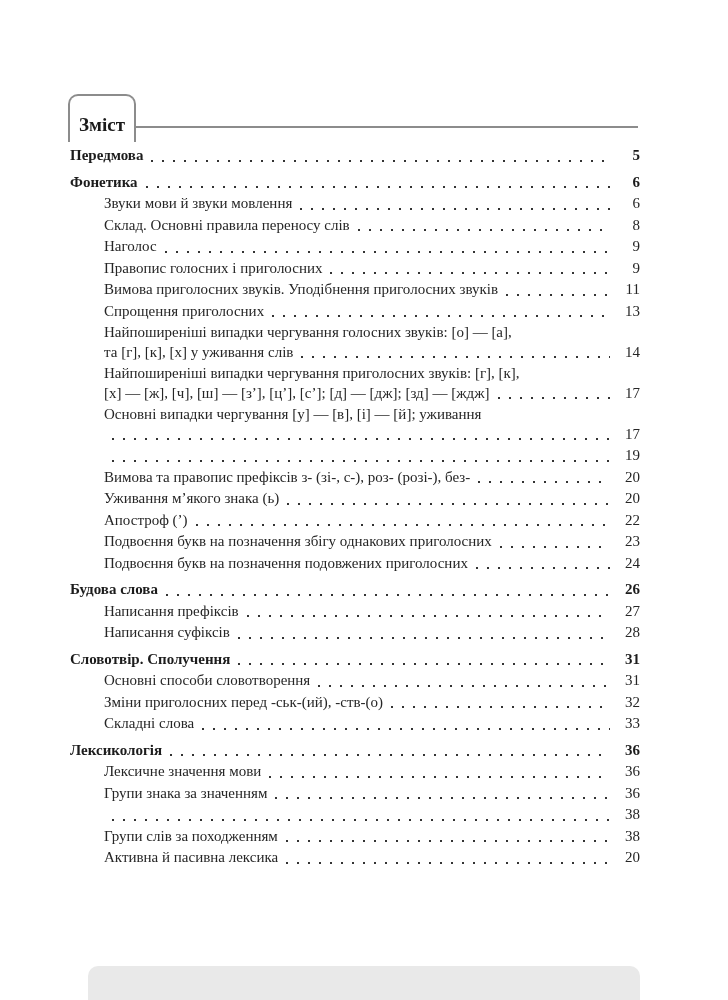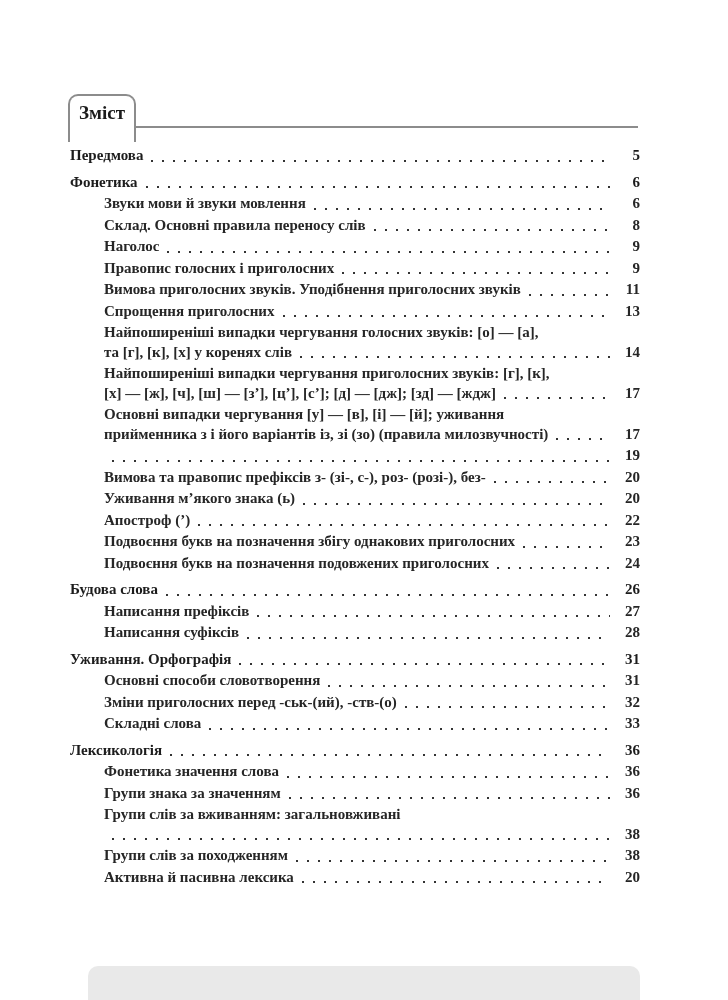--- a/index.html
+++ b/index.html
@@ -23,39 +23,39 @@
   }
   .contents-tab {
     position: absolute;
     left: 68px; top: 94px;
     height: 48px;
     box-sizing: border-box;
     border: 2px solid #8c8c8c;
     border-bottom: none;
     border-radius: 10px 10px 0 0;
     background: #ffffff;
-    padding: 3px 9px 0 9px;
+    padding: 15px 9px 0 9px;
     font-size: 19px;
     font-weight: bold;
     color: #1b1b1b;
     line-height: 28px;
   }
   
   .toc {
     position: absolute;
     left: 70px; top: 146px;
     width: 570px;
     font-size: 15px;
     line-height: 19.5px;
     color: #262626;
   }
   .entry { margin-bottom: 2px; }
   .entry.head { font-weight: bold; margin-top: 7px; color: #1c1c1c; }
   .toc .entry:first-child { margin-top: 0; }
-  .entry.sub { padding-left: 34px; font-weight: bold; }
+  .entry.sub { padding-left: 34px; }
   .line { display: flex; white-space: nowrap; }
   .txt { flex: 0 0 auto; text-align: center; }
   .leader {
     flex: 1 1 auto;
     min-width: 10px;
     height: 4px;
     align-self: flex-end;
     margin: 0 4px 3px 7px;
     background-image: radial-gradient(circle at 2px 2px, #333333 1.15px, rgba(0,0,0,0) 1.5px);
     background-size: 11px 4px;
@@ -138,41 +138,40 @@
           <span class="txt">Спрощення приголосних</span>
           <span class="leader"></span>
           <span class="page">13</span>
         </div>
       </div>
       <div class="entry sub">
         <div class="line">
           <span class="txt">Найпоширеніші випадки чергування голосних звуків: [о] — [а],</span>
         </div>
         <div class="line">
-          <span class="txt">та [г], [к], [х] у коренях слів</span>
+          <span class="txt">та [г], [к], [х] у уживання слів</span>
           <span class="leader"></span>
           <span class="page">14</span>
         </div>
       </div>
       <div class="entry sub">
         <div class="line">
           <span class="txt">Найпоширеніші випадки чергування приголосних звуків: [г], [к],</span>
         </div>
         <div class="line">
           <span class="txt">[х] — [ж], [ч], [ш] — [з’], [ц’], [с’]; [д] — [дж]; [зд] — [ждж]</span>
           <span class="leader"></span>
           <span class="page">17</span>
         </div>
       </div>
       <div class="entry sub">
         <div class="line">
           <span class="txt">Основні випадки чергування [у] — [в], [і] — [й]; уживання</span>
         </div>
         <div class="line">
-          <span class="txt">прийменника з і його варіантів із, зі (зо) (правила милозвучності)</span>
           <span class="leader"></span>
           <span class="page">17</span>
         </div>
       </div>
       <div class="entry sub">
         <div class="line">
           <span class="leader"></span>
           <span class="page">19</span>
         </div>
       </div>
@@ -227,21 +226,21 @@
       </div>
       <div class="entry sub">
         <div class="line">
           <span class="txt">Написання суфіксів</span>
           <span class="leader"></span>
           <span class="page">28</span>
         </div>
       </div>
       <div class="entry head">
         <div class="line">
-          <span class="txt">Уживання. Орфографія</span>
+          <span class="txt">Словотвір. Сполучення</span>
           <span class="leader"></span>
           <span class="page">31</span>
         </div>
       </div>
       <div class="entry sub">
         <div class="line">
           <span class="txt">Основні способи словотворення</span>
           <span class="leader"></span>
           <span class="page">31</span>
         </div>
@@ -262,36 +261,33 @@
       </div>
       <div class="entry head">
         <div class="line">
           <span class="txt">Лексикологія</span>
           <span class="leader"></span>
           <span class="page">36</span>
         </div>
       </div>
       <div class="entry sub">
         <div class="line">
-          <span class="txt">Фонетика значення слова</span>
+          <span class="txt">Лексичне значення мови</span>
           <span class="leader"></span>
           <span class="page">36</span>
         </div>
       </div>
       <div class="entry sub">
         <div class="line">
           <span class="txt">Групи знака за значенням</span>
           <span class="leader"></span>
           <span class="page">36</span>
         </div>
       </div>
       <div class="entry sub">
-        <div class="line">
-          <span class="txt">Групи слів за вживанням: загальновживані</span>
-        </div>
         <div class="line">
           <span class="leader"></span>
           <span class="page">38</span>
         </div>
       </div>
       <div class="entry sub">
         <div class="line">
           <span class="txt">Групи слів за походженням</span>
           <span class="leader"></span>
           <span class="page">38</span>

